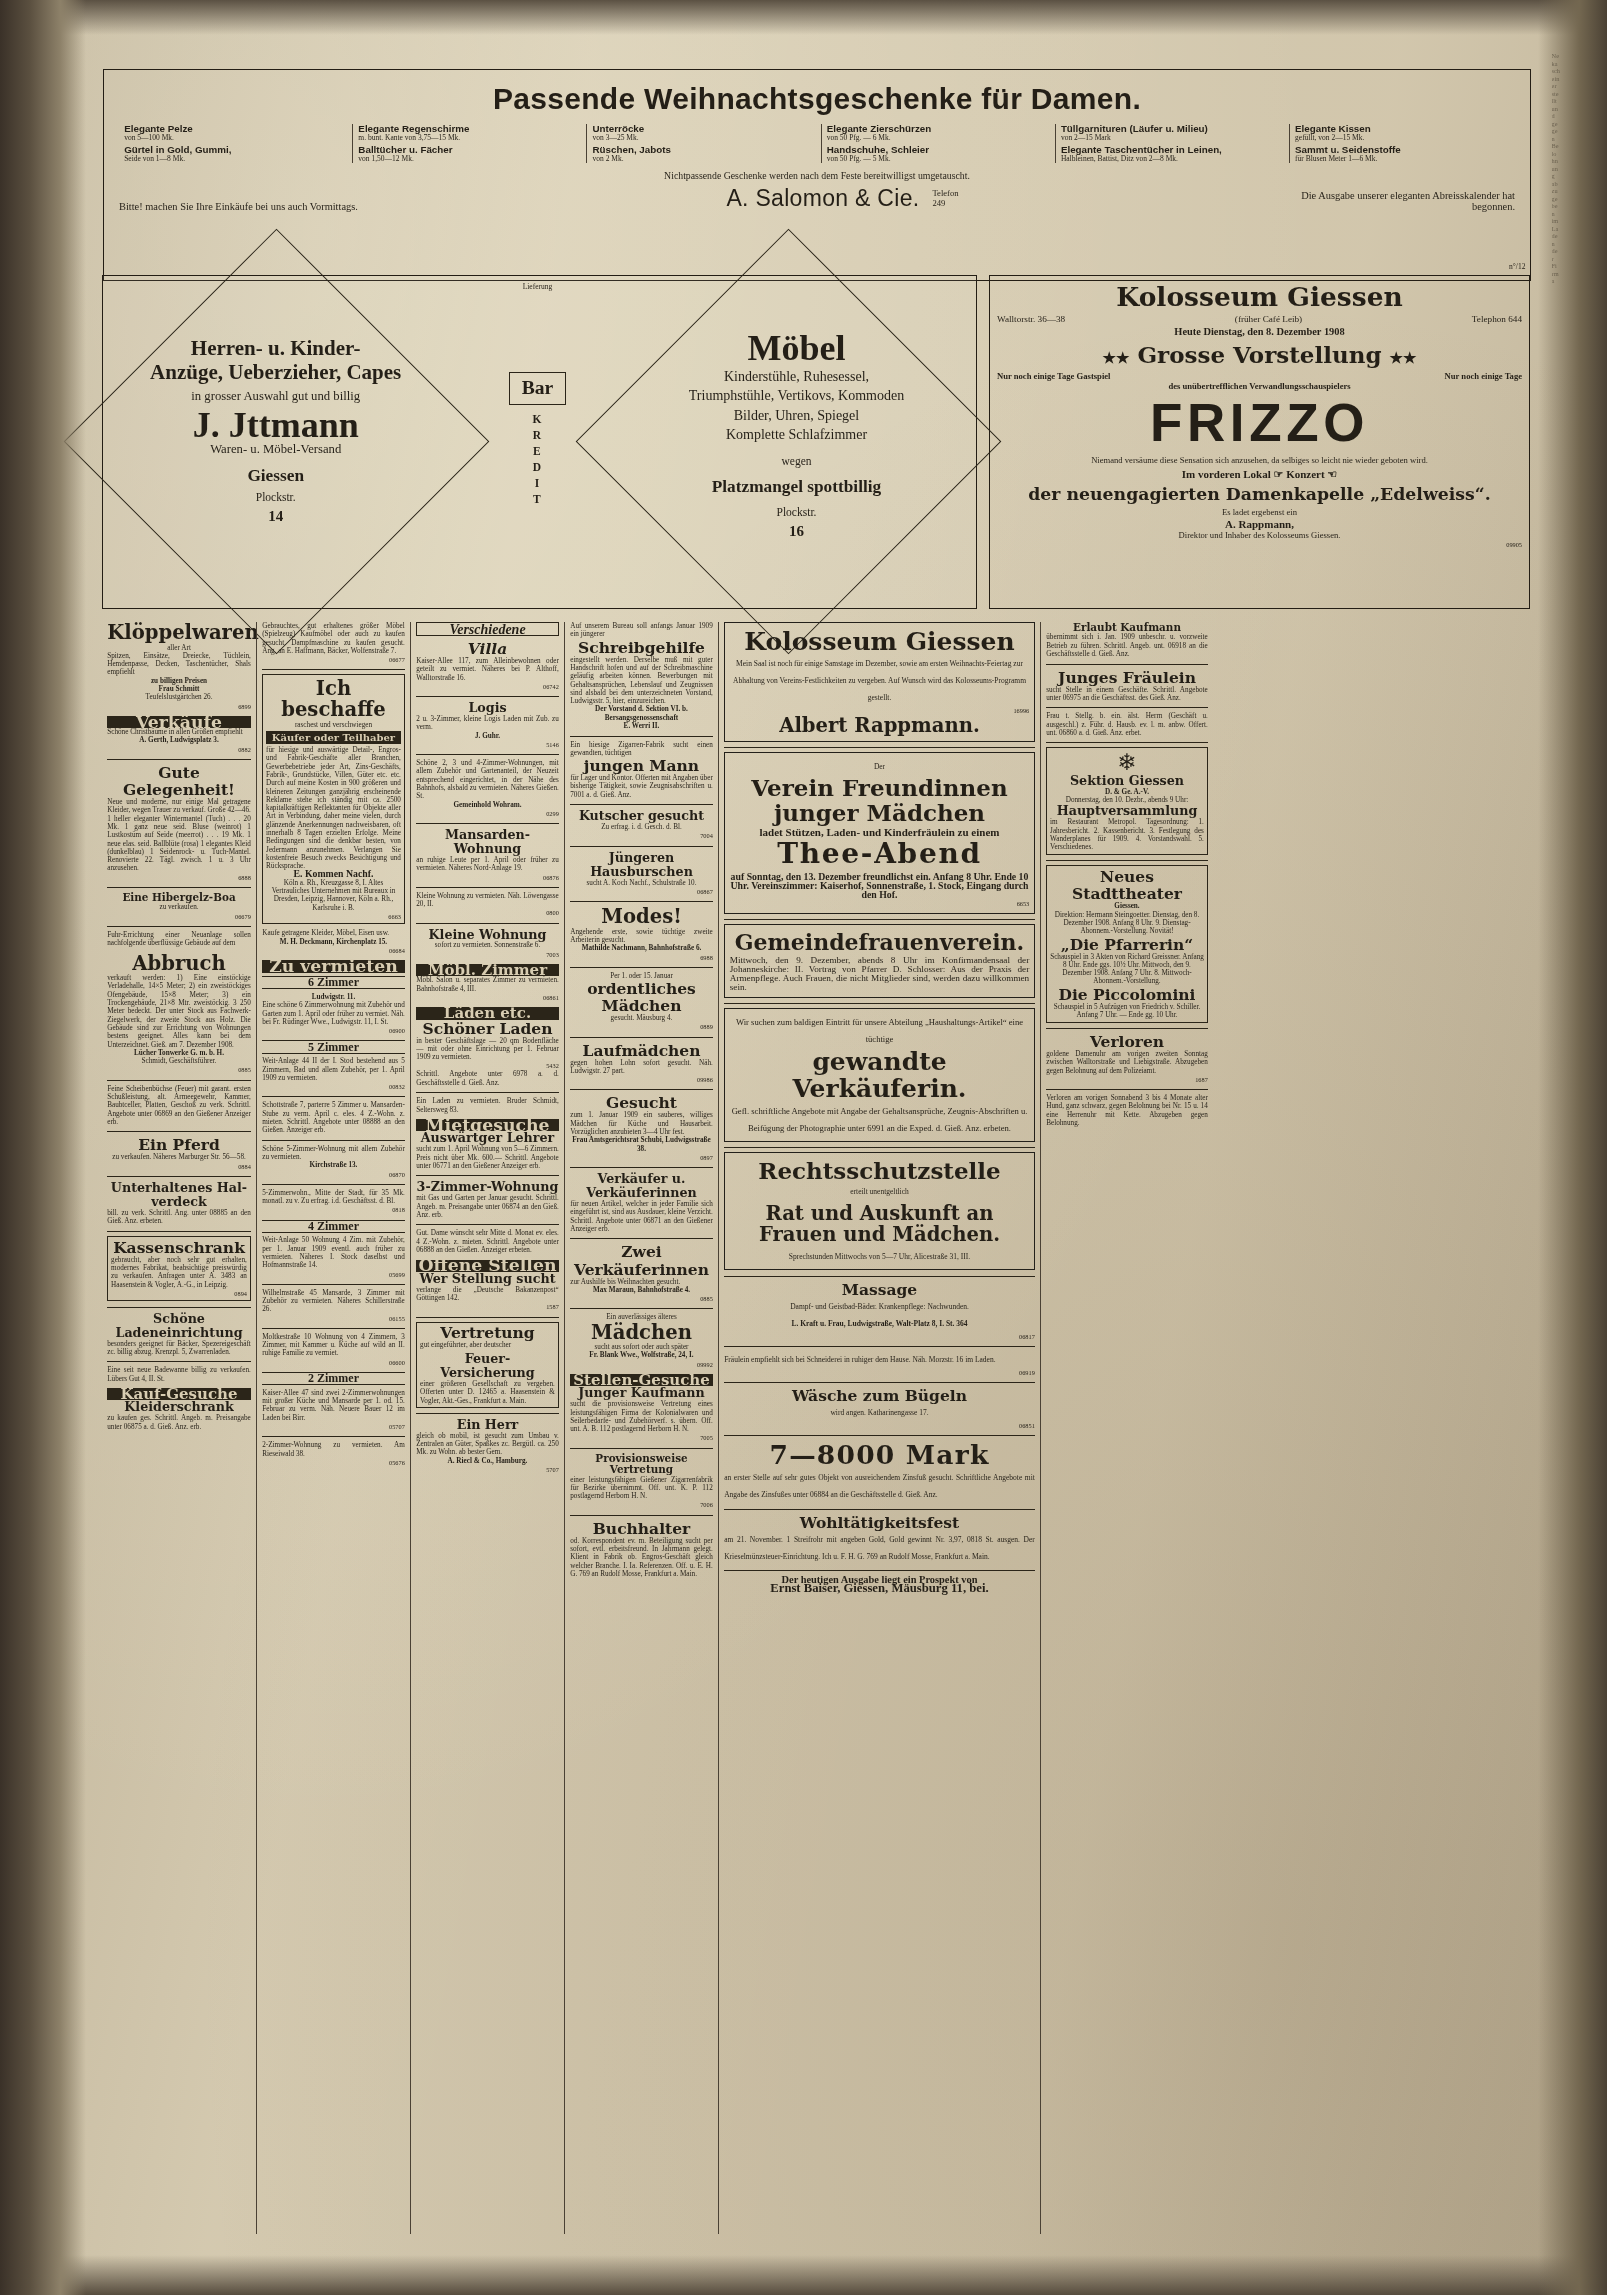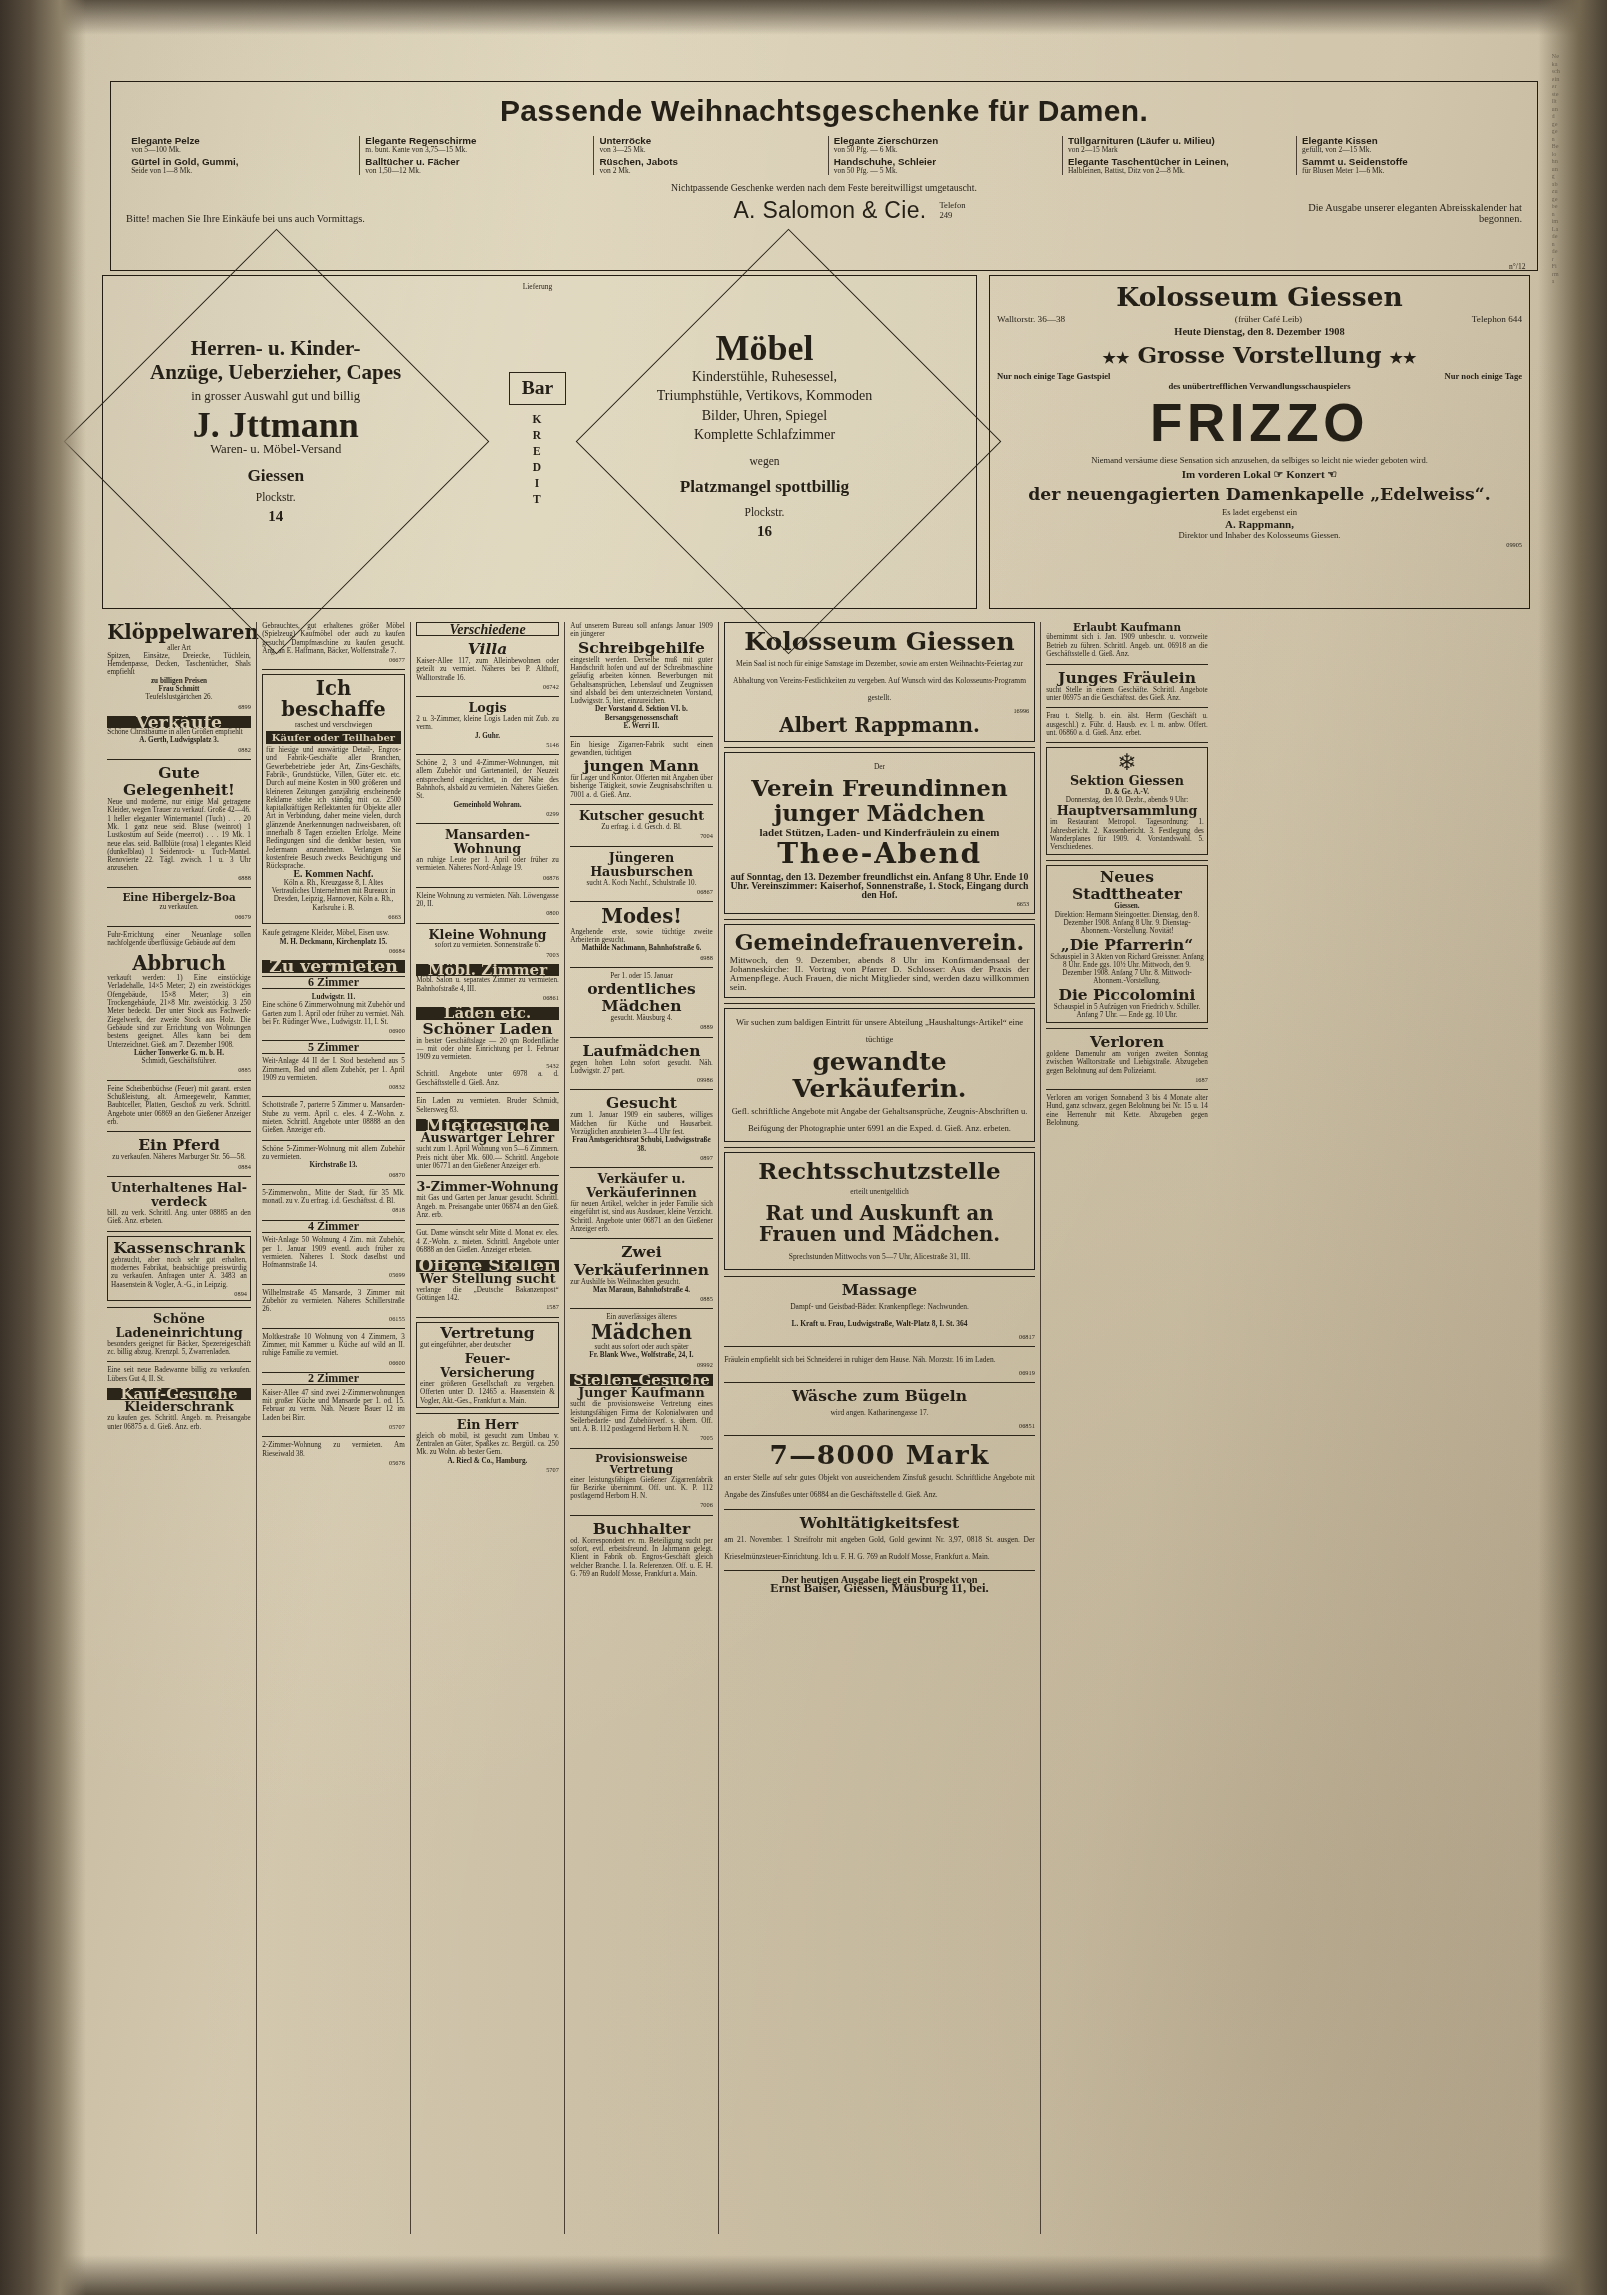--- a/index.html
+++ b/index.html
@@ -60,25 +60,24 @@
     color: #241f17;
   }
 
   
   .ctr { text-align: center; }
   .b { font-weight: bold; }
   .i { font-style: italic; }
 
   
   .topad {
-    position: absolute; left: 8px; top: 0; width: 1428px; height: 190px;
+    position: absolute; left: 1px; top: 0; width: 1428px; height: 212px;
     border: 1.7px solid #231d14;
     box-sizing: border-box;
     padding: 5.8px 15px 3.5px 15px;
-    margin-top: 12px;
   }
   .topad h1 {
     margin: 5.8px 0 8px 0; text-align: center;
     font-size: 30px; font-weight: bold; letter-spacing: 0.3px;
     font-family: "Liberation Sans", sans-serif;
   }
   .topad-grid {
     display: flex; justify-content: space-between; gap: 8px;
     font-size: 9.8px; line-height: 12.7px;
   }
@@ -111,21 +110,21 @@
   .dleft { left: 23px; }
   .dright { left: 535px; }
   .dtext {
     position: absolute; text-align: center; width: 357px; top: 63px;
     font-size: 13.2px; line-height: 19.6px;
   }
   .dtext .h { font-size: 21px; font-weight: bold; display: block; margin-bottom: 4.6px;}
   .dtext .huge { font-size: 36px; font-weight: bold; display: block; margin: 9.2px 0 4.6px 0; }
   .dtext .mid { font-size: 17.3px; font-weight: bold; display: block; margin: 5.8px 0 2.3px 0;}
   .dtl { left: -5.8px; }
-  .dtr { left: 483px; }
+  .dtr { left: 515px; }
   .barcol {
     position: absolute; left: 403px; top: 5.8px; width: 63px; height: 322px;
     text-align: center;
   }
   .barcol .vert {
     font-size: 11.5px; letter-spacing: 1.2px; line-height: 16px; font-weight: bold;
   }
   .barbox {
     margin: 81px auto 5.8px auto; width: 55px; border: 1.2px solid #2b2519;
     font-size: 19.6px; font-weight: bold; padding: 4.6px 0;

